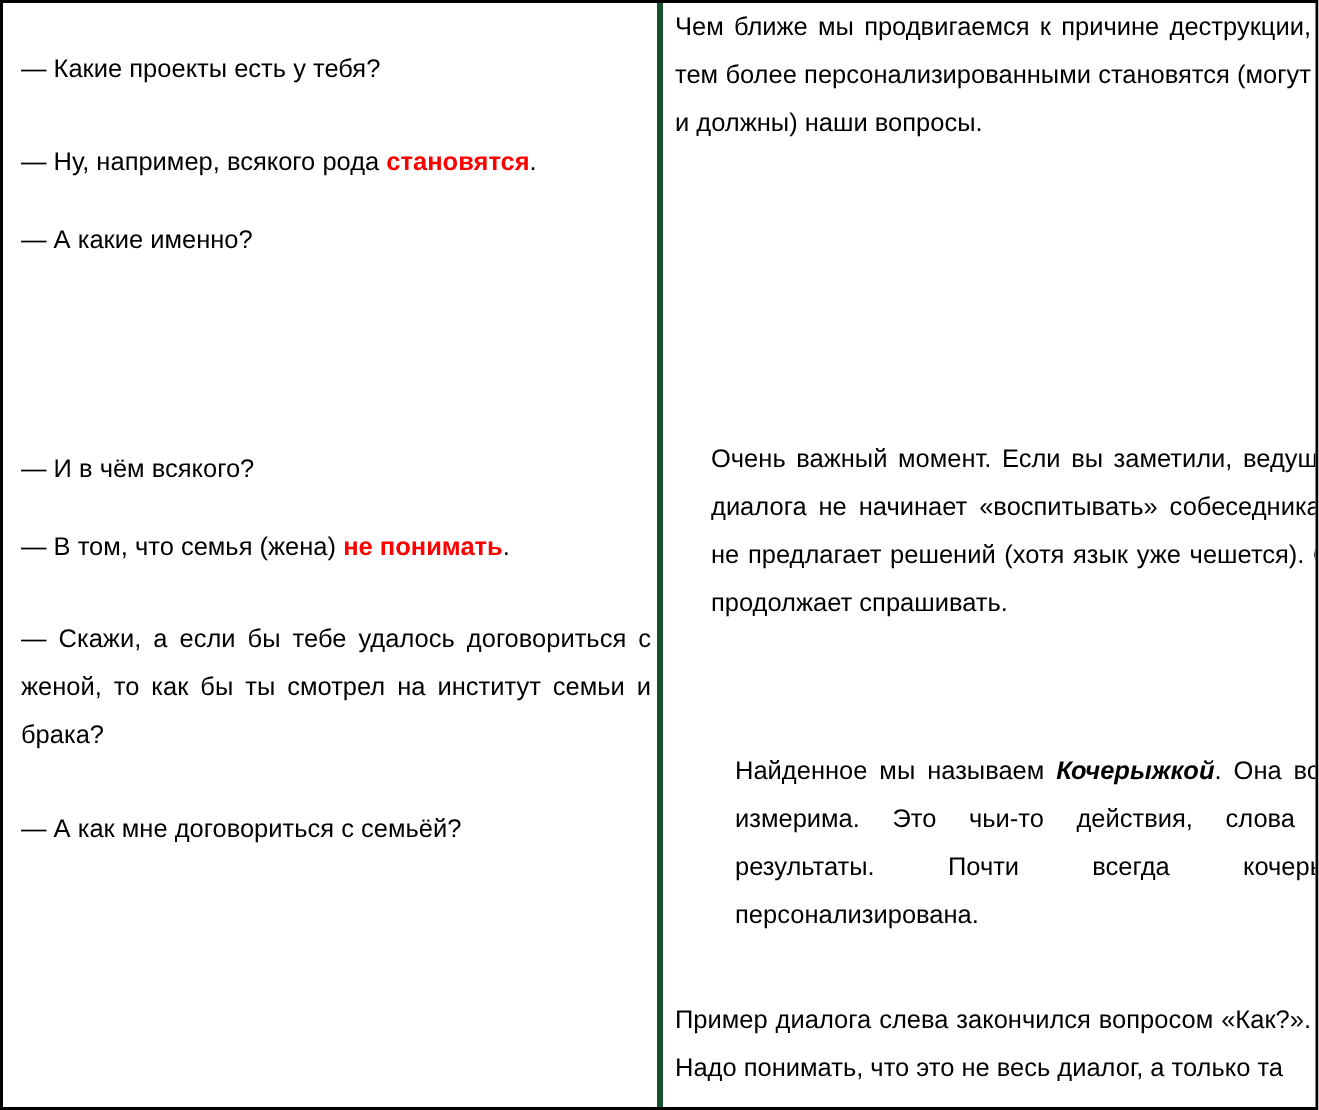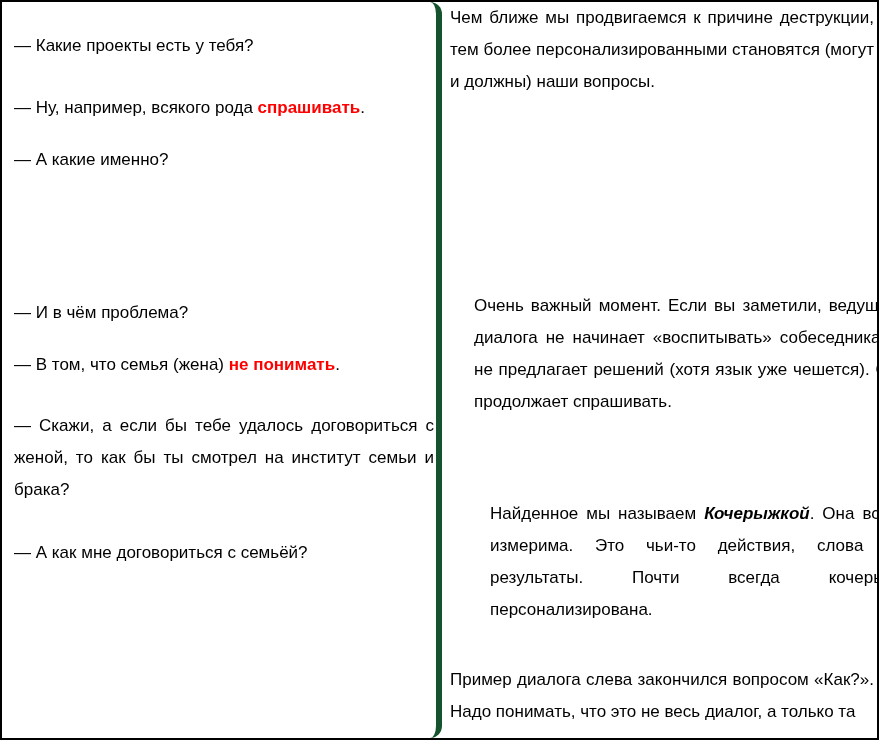--- a/index.html
+++ b/index.html
@@ -11,22 +11,22 @@
   }
   .page {
     width: 879px; height: 740px;
     border: 2px solid #000000;
     background: #ffffff;
     display: flex;
     font-size: 17px;
     line-height: 32px;
     overflow: hidden;
   }
-  .cell { position: relative; overflow: hidden; height: 100%; border-radius: 12px; }
-  .cell.left  { width: 440px; border-right: 6px solid #14532d; }
+  .cell { position: relative; overflow: hidden; height: 100%; }
+  .cell.left  { width: 440px; border-right: 4px solid #14532d; }
   .cell.right { flex: 1; }
   .cell p {
     position: absolute;
     text-align: justify;
   }
   .cell.left  p { left: 12px; width: 420px; }
   .cell.right p { left: 8px;  width: 424px; }
   
   .lp1 { top: 28px; }
   .lp2 { top: 90px; }
@@ -47,27 +47,27 @@
 </head>
 <body>
 
 <div class="page">
 
   <div class="cell left">
     <p class="lp1">
       <span>— Какие проекты есть у тебя?</span>
     </p>
     <p class="lp2">
-      <span>— Ну, например, всякого рода </span><span class="red">спрашивать</span><span>.</span>
+      <span>— Ну, например, всякого рода </span><span class="red">становятся</span><span>.</span>
     </p>
     <p class="lp3">
       <span>— А какие именно?</span>
     </p>
     <p class="lp5">
-      <span>— И в чём проблема?</span>
+      <span>— И в чём всякого?</span>
     </p>
     <p class="lp6">
       <span>— В том, что семья (жена) </span><span class="red">не понимать</span><span>.</span>
     </p>
     <p class="lp7">
       <span>— Скажи, а если бы тебе удалось договориться с женой, то как бы ты смотрел на институт семьи и брака?</span>
     </p>
     <p class="lp8">
       <span>— А как мне договориться с семьёй?</span>
     </p>

